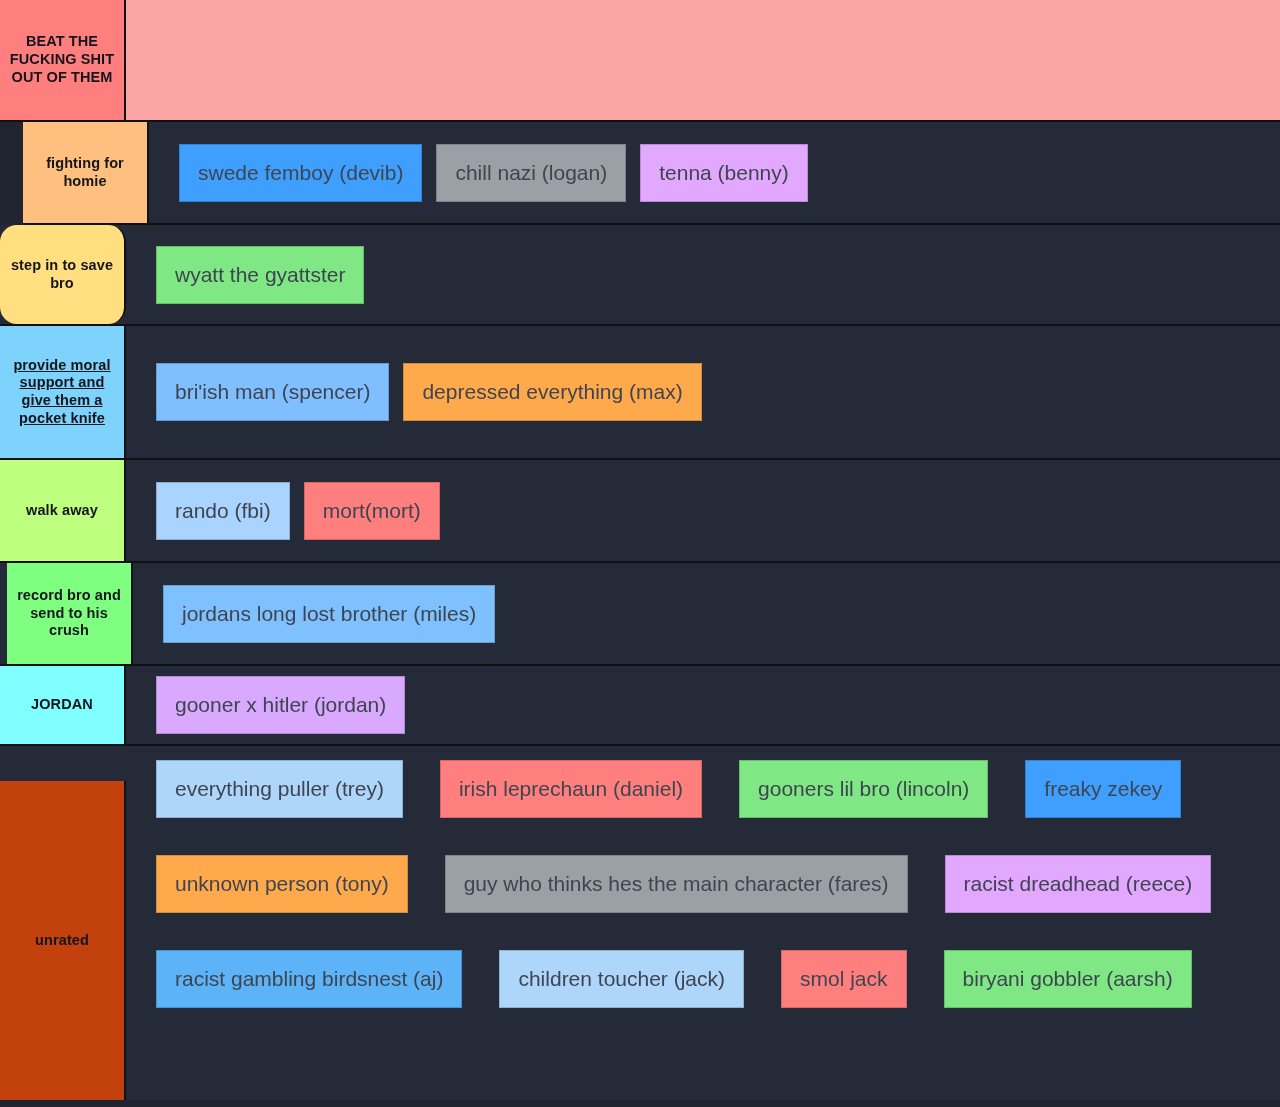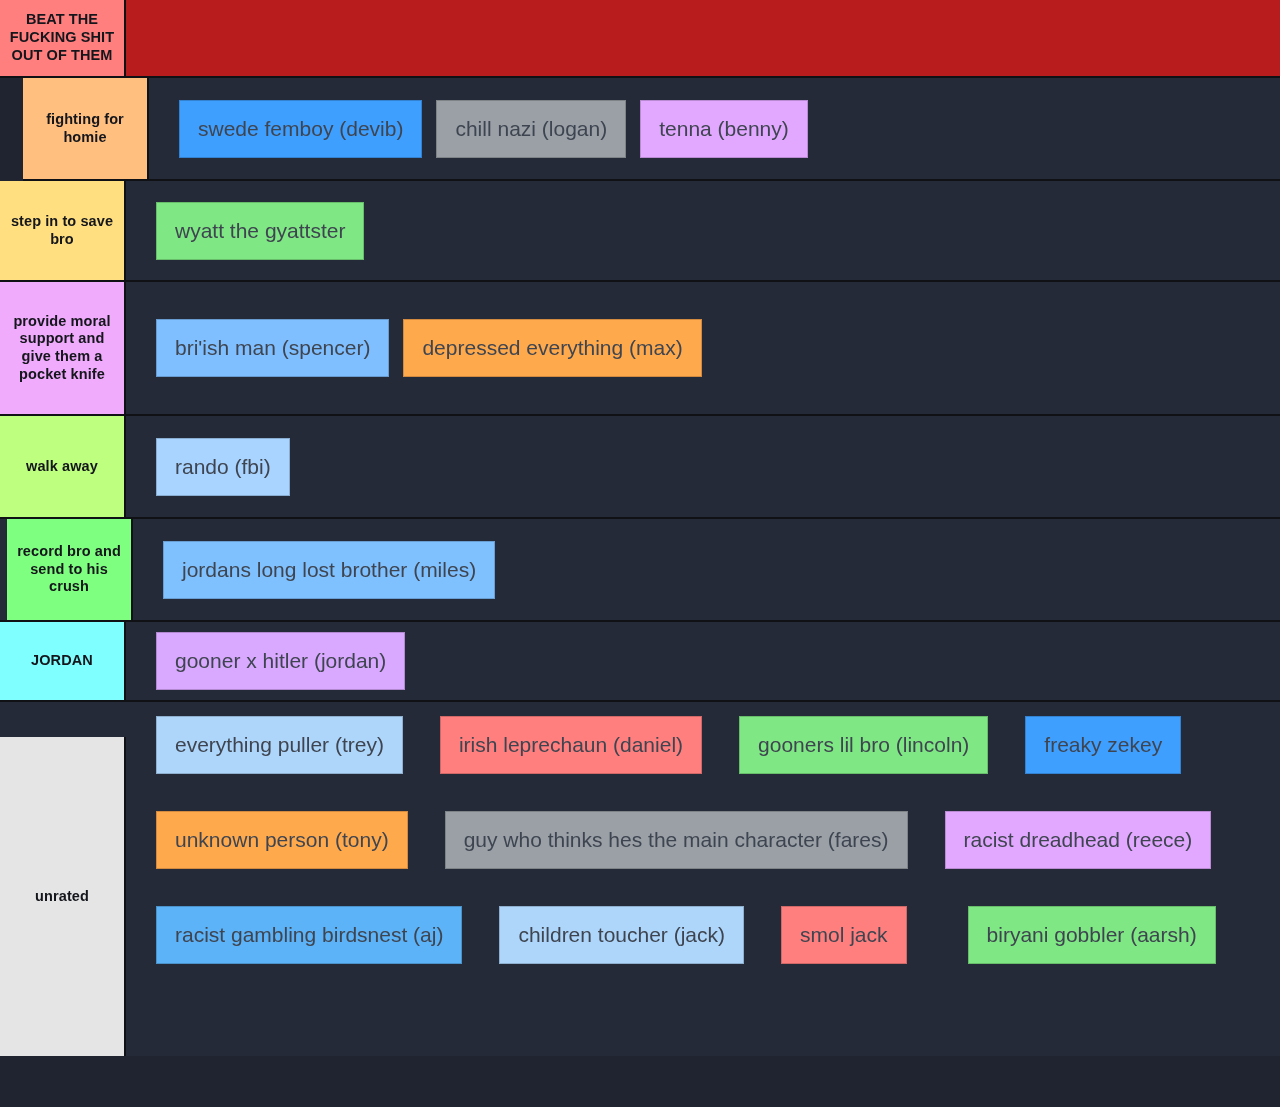--- a/index.html
+++ b/index.html
@@ -70,72 +70,73 @@
     white-space: nowrap;
     border: 1px solid rgba(0,0,0,0.18);
     flex: 0 0 auto;
   }
   #tierlist .tier-row:last-child { border-bottom: none; }
 </style>
 </head>
 <body>
 
 <div id="tierlist">
-    <div class="tier-row" style="height: 78px; background: #b91c1c; gap: 24px;">
+    <div class="tier-row" style="height: 122px; background: #fca5a5; gap: 24px;">
       <div class="tier-label" style="background: rgb(255, 127, 127); color: rgb(20, 22, 28);">BEAT THE FUCKING SHIT OUT OF THEM</div>
       <div class="tier-items"></div>
     </div>
     <div class="tier-row" style="height: 103px; background: rgb(37, 42, 56); margin-left: 23px;">
       <div class="tier-label" style="background: rgb(255, 191, 127); color: rgb(20, 22, 28);">fighting for homie</div>
       <div class="tier-items">
         <div class="item" style="background: rgb(63, 159, 255); color: rgb(63, 69, 80);">swede femboy (devib)</div>
         <div class="item" style="background: rgb(154, 160, 166); color: rgb(63, 69, 80);">chill nazi (logan)</div>
         <div class="item" style="background: rgb(226, 168, 255); color: rgb(63, 69, 80);">tenna (benny)</div>
       </div>
     </div>
     <div class="tier-row" style="height: 101px; background: rgb(37, 42, 56);">
-      <div class="tier-label" style="background: rgb(255, 223, 127); color: rgb(20, 22, 28);">step in to save bro</div>
+      <div class="tier-label" style="background: rgb(255, 223, 127); color: rgb(20, 22, 28); border-radius: 17px;">step in to save bro</div>
       <div class="tier-items">
         <div class="item" style="background: rgb(127, 231, 131); color: rgb(63, 69, 80);">wyatt the gyattster</div>
       </div>
     </div>
     <div class="tier-row" style="height: 134px; background: rgb(37, 42, 56);">
-      <div class="tier-label" style="background: #f0abfc; color: rgb(20, 22, 28);">provide moral support and give them a pocket knife</div>
+      <div class="tier-label" style="background: #7dd3fc; color: rgb(20, 22, 28); text-decoration: underline;">provide moral support and give them a pocket knife</div>
       <div class="tier-items">
         <div class="item" style="background: rgb(127, 191, 255); color: rgb(63, 69, 80);">bri'ish man (spencer)</div>
         <div class="item" style="background: rgb(255, 169, 77); color: rgb(63, 69, 80);">depressed everything (max)</div>
       </div>
     </div>
     <div class="tier-row" style="height: 103px; background: rgb(37, 42, 56);">
       <div class="tier-label" style="background: rgb(191, 255, 127); color: rgb(20, 22, 28);">walk away</div>
       <div class="tier-items">
         <div class="item" style="background: rgb(168, 212, 255); color: rgb(63, 69, 80);">rando (fbi)</div>
+        <div class="item" style="background: rgb(255, 127, 127); color: rgb(63, 69, 80);">mort(mort)</div>
       </div>
     </div>
     <div class="tier-row" style="height: 103px; background: rgb(37, 42, 56); padding-left: 7px;">
       <div class="tier-label" style="background: rgb(127, 255, 127); color: rgb(20, 22, 28);">record bro and send to his crush</div>
       <div class="tier-items">
         <div class="item" style="background: rgb(127, 193, 255); color: rgb(63, 69, 80);">jordans long lost brother (miles)</div>
       </div>
     </div>
     <div class="tier-row" style="height: 80px; background: rgb(37, 42, 56);">
       <div class="tier-label" style="background: rgb(127, 255, 255); color: rgb(20, 22, 28);">JORDAN</div>
       <div class="tier-items">
         <div class="item" style="background: rgb(217, 168, 255); color: rgb(63, 69, 80);">gooner x hitler (jordan)</div>
       </div>
     </div>
     <div class="tier-row" style="height: 354px; background: rgb(37, 42, 56);">
-      <div class="tier-label" style="background: #e5e5e5; color: rgb(20, 22, 28); margin-top: 35px;">unrated</div>
+      <div class="tier-label" style="background: #c2410c; color: rgb(20, 22, 28); margin-top: 35px;">unrated</div>
       <div class="tier-items top-align">
         <div class="item" style="background: rgb(174, 214, 251); color: rgb(63, 69, 80);">everything puller (trey)</div>
         <div class="item" style="background: rgb(255, 127, 127); color: rgb(63, 69, 80);">irish leprechaun (daniel)</div>
         <div class="item" style="background: rgb(127, 231, 131); color: rgb(63, 69, 80);">gooners lil bro (lincoln)</div>
         <div class="item" style="background: rgb(63, 159, 255); color: rgb(63, 69, 80);">freaky zekey</div>
         <div class="item" style="background: rgb(255, 169, 77); color: rgb(63, 69, 80);">unknown person (tony)</div>
         <div class="item" style="background: rgb(154, 160, 166); color: rgb(63, 69, 80);">guy who thinks hes the main character (fares)</div>
         <div class="item" style="background: rgb(226, 168, 255); color: rgb(63, 69, 80);">racist dreadhead (reece)</div>
         <div class="item" style="background: rgb(92, 179, 247); color: rgb(63, 69, 80);">racist gambling birdsnest (aj)</div>
         <div class="item" style="background: rgb(174, 214, 251); color: rgb(63, 69, 80);">children toucher (jack)</div>
         <div class="item" style="background: rgb(255, 127, 127); color: rgb(63, 69, 80);">smol jack</div>
-        <div class="item" style="background: rgb(127, 231, 131); color: rgb(63, 69, 80); margin-left: 24px;">biryani gobbler (aarsh)</div>
+        <div class="item" style="background: rgb(127, 231, 131); color: rgb(63, 69, 80);">biryani gobbler (aarsh)</div>
       </div>
     </div>
   </div>
 
 </body></html>

